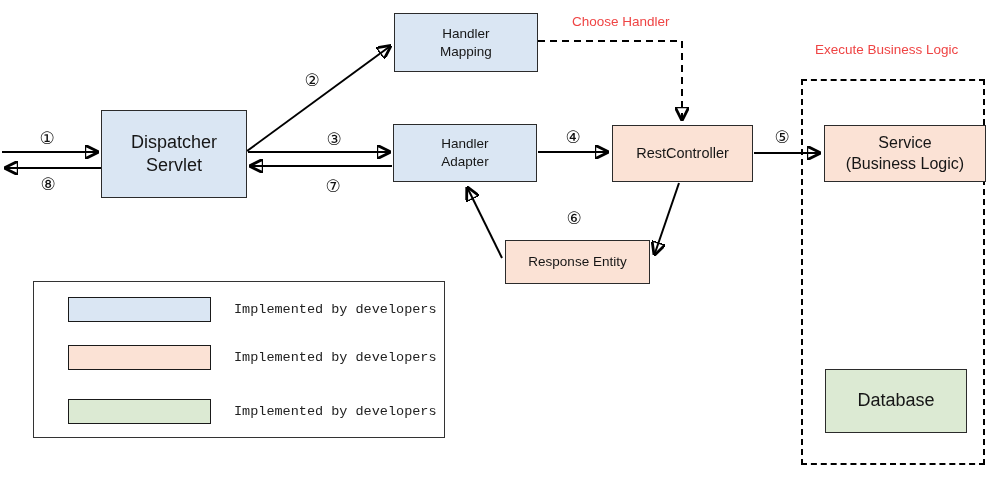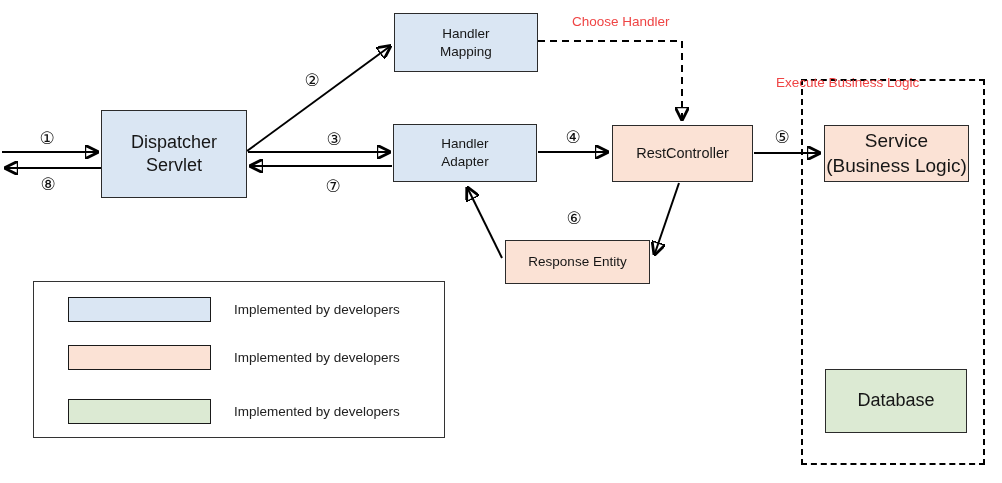--- a/index.html
+++ b/index.html
@@ -35,21 +35,21 @@
     position:absolute;left:33px;top:281px;width:412px;height:157px;
     border:1px solid #333;background:#fff;box-sizing:border-box;
   }
   .legend-row{position:absolute;left:0;width:100%;height:25px;}
   .legend-swatch{
     position:absolute;left:34px;top:0;width:143px;height:25px;
     border:1px solid #1a1a1a;box-sizing:border-box;
   }
   .legend-label{
     position:absolute;left:200px;top:0;height:25px;display:flex;align-items:center;
-    font-size:13.5px;color:#222;white-space:nowrap;
+    font-size:13.5px;color:#222;white-space:nowrap;font-family:Liberation Mono, monospace;
   }
 </style>
 </head>
 <body>
 
 <div class="stage">
 
   <svg class="connectors">
     <defs>
       <marker id="ah" viewBox="0 0 10 10" refX="8" refY="5" markerWidth="7" markerHeight="7" orient="auto-start-reverse">
@@ -76,29 +76,29 @@
   <div class="node" style="left: 394px; top: 13px; width: 144px; height: 59px; font-size: 13.5px; background-color: rgb(218, 230, 243);">Handler
 Mapping</div>
 
   <div class="node" style="left: 393px; top: 124px; width: 144px; height: 58px; font-size: 13.5px; background-color: rgb(218, 230, 243);">Handler
 Adapter</div>
 
   <div class="node" style="left: 505px; top: 240px; width: 145px; height: 44px; font-size: 13.5px; background-color: rgb(251, 226, 213);">Response Entity</div>
 
   <div class="node" style="left: 612px; top: 125px; width: 141px; height: 57px; font-size: 14.5px; background-color: rgb(251, 226, 213);">RestController</div>
 
-  <div class="node" style="left: 824px; top: 125px; width: 145px; height: 57px; font-size: 19px; background-color: rgb(251, 226, 213);">Service
+  <div class="node" style="left: 824px; top: 125px; width: 162px; height: 57px; font-size: 16px; background-color: rgb(251, 226, 213);">Service
 (Business Logic)</div>
 
 
   <div class="node" style="left: 825px; top: 369px; width: 142px; height: 64px; font-size: 18px; background-color: rgb(220, 234, 211);">Database</div>
 
   <div class="annotation" style="left:572px;top:14px;">Choose Handler</div>
 
-  <div class="annotation" style="left:776px;top:42px;margin-top:33px;">Execute Business Logic</div>
+  <div class="annotation" style="left:815px;top:42px;">Execute Business Logic</div>
 
   <span class="step" style="left:47px;top:138px;">①</span>
   <span class="step" style="left:48px;top:184px;">⑧</span>
   <span class="step" style="left:312px;top:80px;">②</span>
   <span class="step" style="left:334px;top:139px;">③</span>
   <span class="step" style="left:333px;top:186px;">⑦</span>
   <span class="step" style="left:573px;top:137px;">④</span>
   <span class="step" style="left:782px;top:137px;">⑤</span>
   <span class="step" style="left:574px;top:218px;">⑥</span>
 

